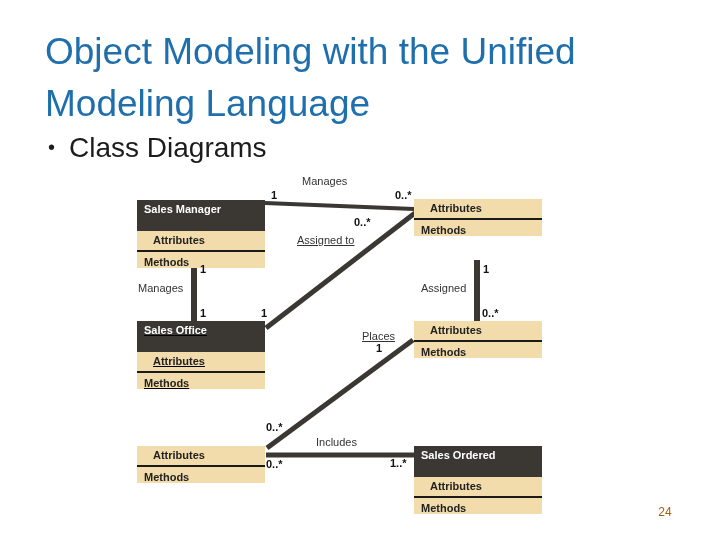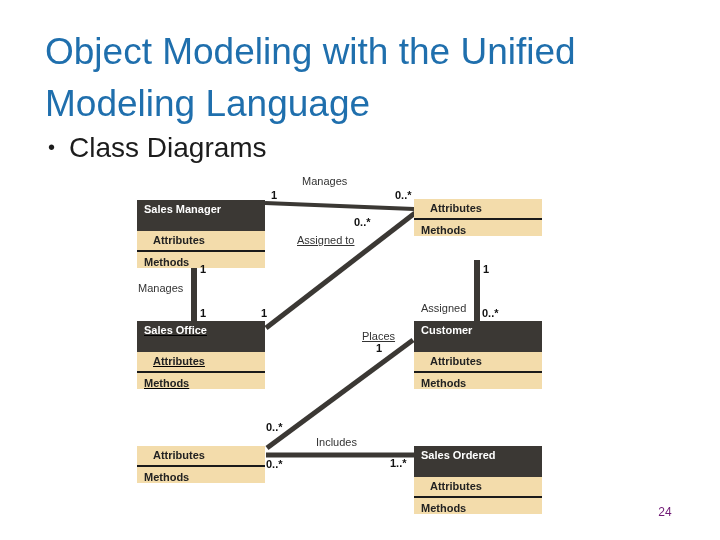--- a/index.html
+++ b/index.html
@@ -34,21 +34,21 @@
   .uml-row.meth{height:16px;line-height:21px;}
   .assoc-label{
     position:absolute;color:#333333;font-size:11px;white-space:nowrap;
   }
   .mult{
     position:absolute;color:#111111;font-size:11px;font-weight:bold;white-space:nowrap;
   }
   .lines-svg{position:absolute;left:0;top:0;}
   .page-number{
     position:absolute;left:650px;top:505px;width:30px;text-align:center;
-    color:#701a75;font-size:12px;
+    color:#a16207;font-size:12px;
   }
 </style>
 </head>
 <body>
 
 <div class="slide-title">
   <span class="line">Object Modeling with the Unified</span>
   <span class="line">Modeling Language</span>
 </div>
 
@@ -77,39 +77,38 @@
     <div class="uml-row attr">Attributes</div>
     <div class="uml-row meth">Methods</div>
   </div>
 
   <div class="uml-box" style="left:7px;top:151px;text-decoration:underline;">
     <div class="uml-header">Sales Office</div>
     <div class="uml-row attr">Attributes</div>
     <div class="uml-row meth">Methods</div>
   </div>
   <div class="uml-box" style="left:284px;top:151px;">
-    <div class="uml-header">Customer</div>
     <div class="uml-row attr">Attributes</div>
     <div class="uml-row meth">Methods</div>
   </div>
 
   <div class="uml-box" style="left:7px;top:276px;">
     <div class="uml-row attr">Attributes</div>
     <div class="uml-row meth">Methods</div>
   </div>
   <div class="uml-box" style="left:284px;top:276px;">
     <div class="uml-header">Sales Ordered</div>
     <div class="uml-row attr">Attributes</div>
     <div class="uml-row meth">Methods</div>
   </div>
 
   <span class="assoc-label" style="left:172px;top:5px;">Manages</span>
   <span class="assoc-label" style="left:167px;top:64px;text-decoration:underline;">Assigned to</span>
   <span class="assoc-label" style="left:8px;top:112px;">Manages</span>
-  <span class="assoc-label" style="left:291px;top:112px;margin-top:20px;">Assigned</span>
+  <span class="assoc-label" style="left:291px;top:112px;">Assigned</span>
   <span class="assoc-label" style="left:232px;top:160px;text-decoration:underline;">Places</span>
   <span class="assoc-label" style="left:186px;top:266px;">Includes</span>
 
   <span class="mult" style="left:141px;top:19px;">1</span>
   <span class="mult" style="left:265px;top:19px;">0..*</span>
   <span class="mult" style="left:224px;top:46px;">0..*</span>
   <span class="mult" style="left:131px;top:137px;">1</span>
   <span class="mult" style="left:70px;top:93px;">1</span>
   <span class="mult" style="left:70px;top:137px;">1</span>
   <span class="mult" style="left:353px;top:93px;">1</span>

